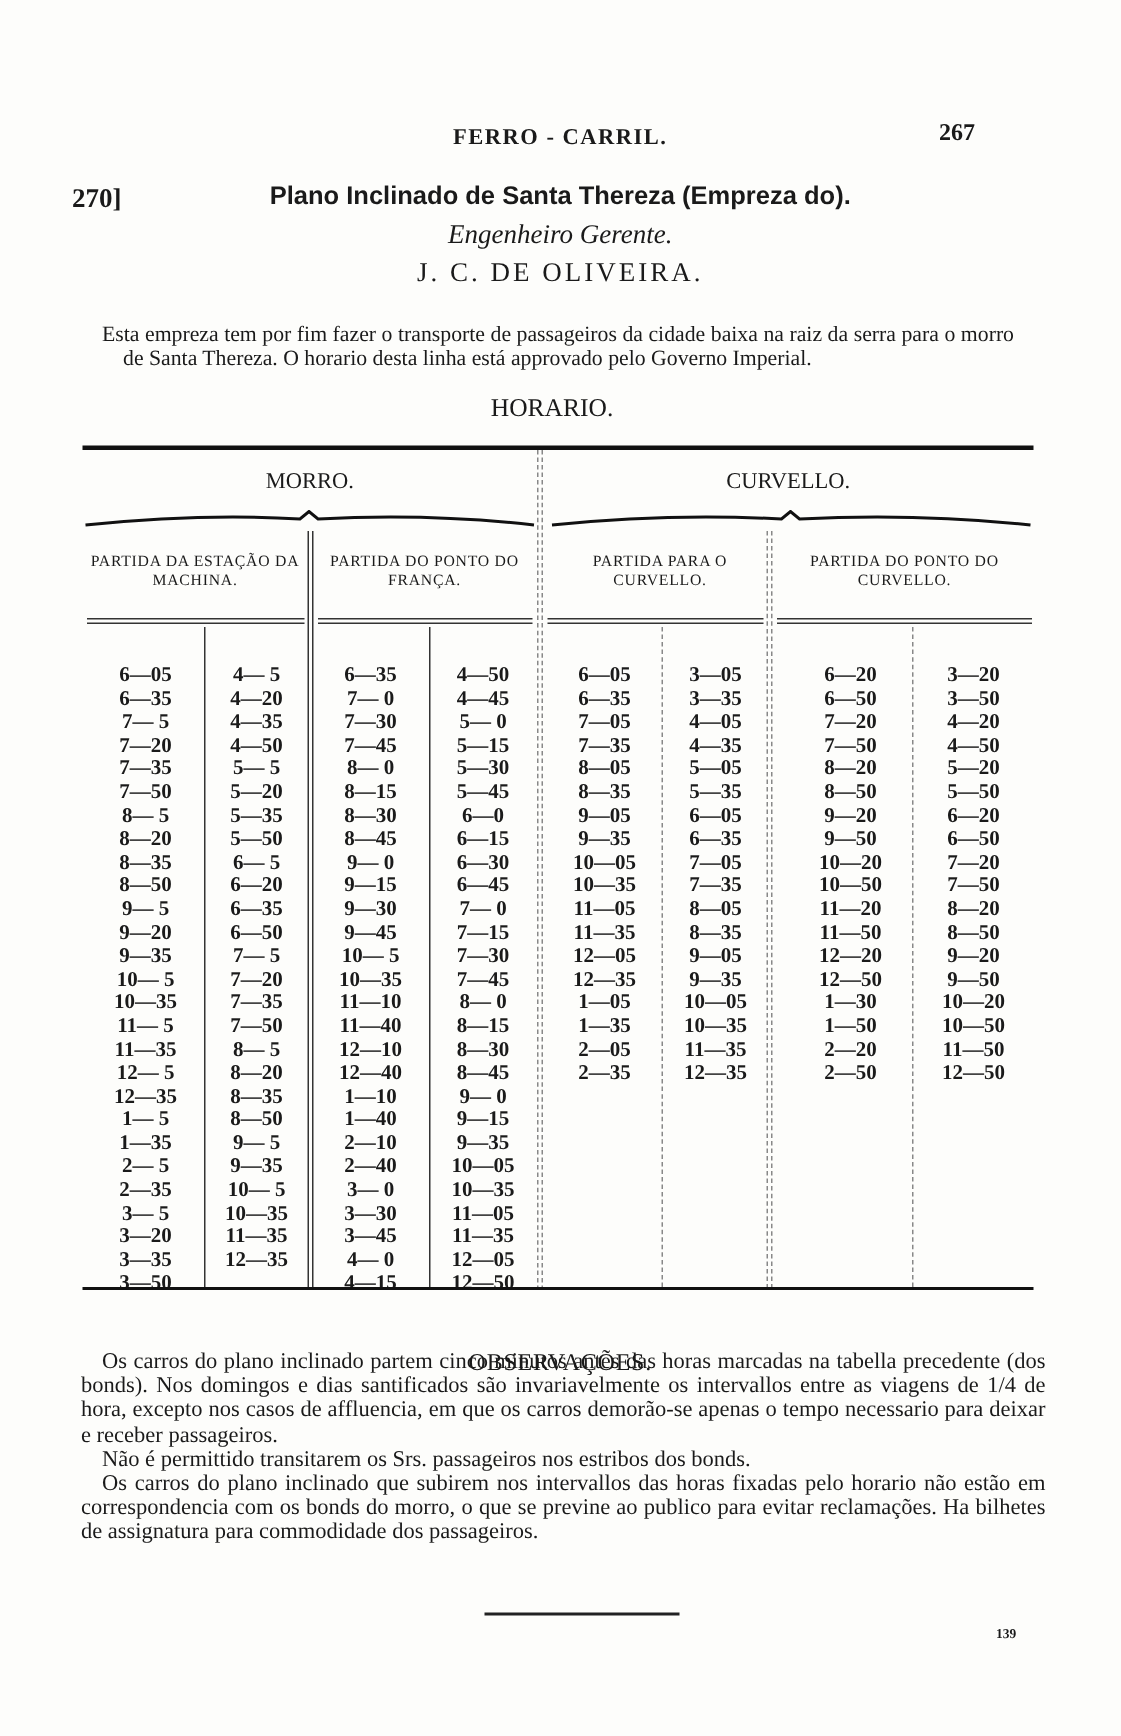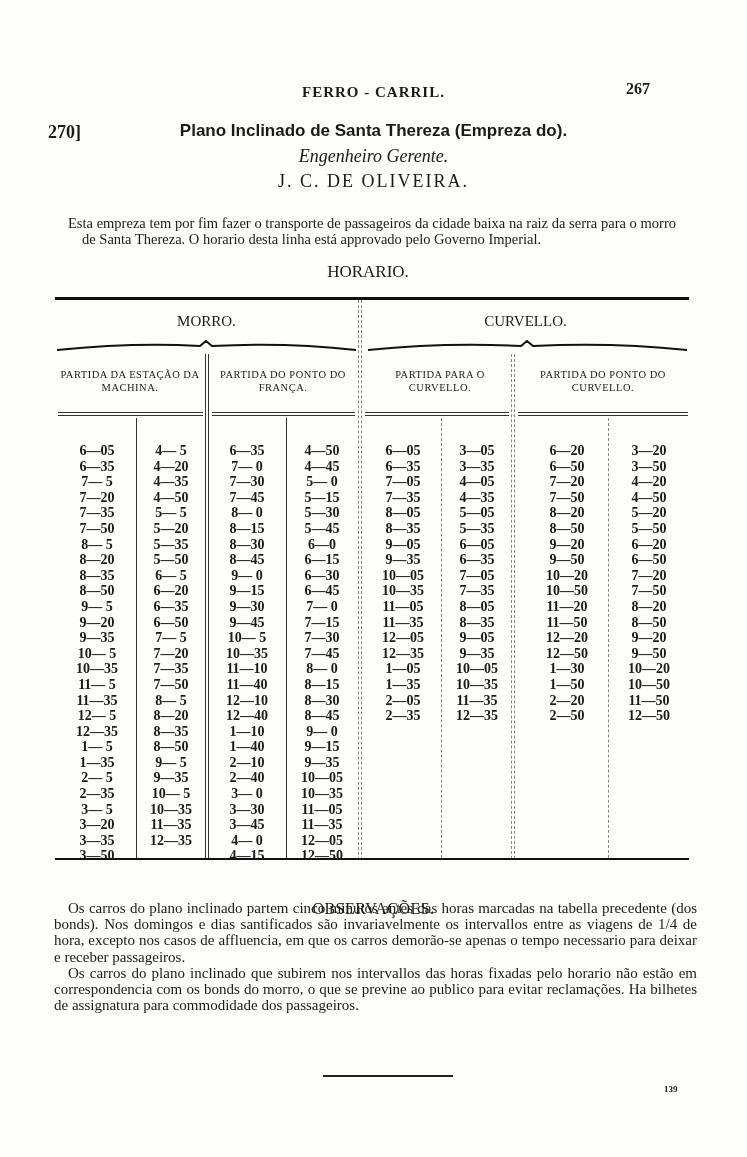--- a/index.html
+++ b/index.html
@@ -285,17 +285,18 @@
     <div>10—50</div>
     <div>11—50</div>
     <div>12—50</div>
   </div>
 
 <div class="abs rule-thick" style="top:858px;left:55px;width:634px;height:2px;"></div>
 
 <div class="abs obs-title">OBSERVAÇÕES.</div>
 <div class="abs obs">
   <p>Os carros do plano inclinado partem cinco minutos antes das horas marcadas na tabella precedente (dos bonds). Nos domingos e dias santificados são invariavelmente os intervallos entre as viagens de 1/4 de hora, excepto nos casos de affluencia, em que os carros demorão-se apenas o tempo necessario para deixar e receber passageiros.</p>
+  <p>Não é permittido transitarem os Srs. passageiros nos estribos dos bonds.</p>
   <p>Os carros do plano inclinado que subirem nos intervallos das horas fixadas pelo horario não estão em correspondencia com os bonds do morro, o que se previne ao publico para evitar reclamações. Ha bilhetes de assignatura para commodidade dos passageiros.</p>
 </div>
 
 <div class="abs footer-rule"></div>
 <div class="abs sig">139</div>
 
 </body></html>

